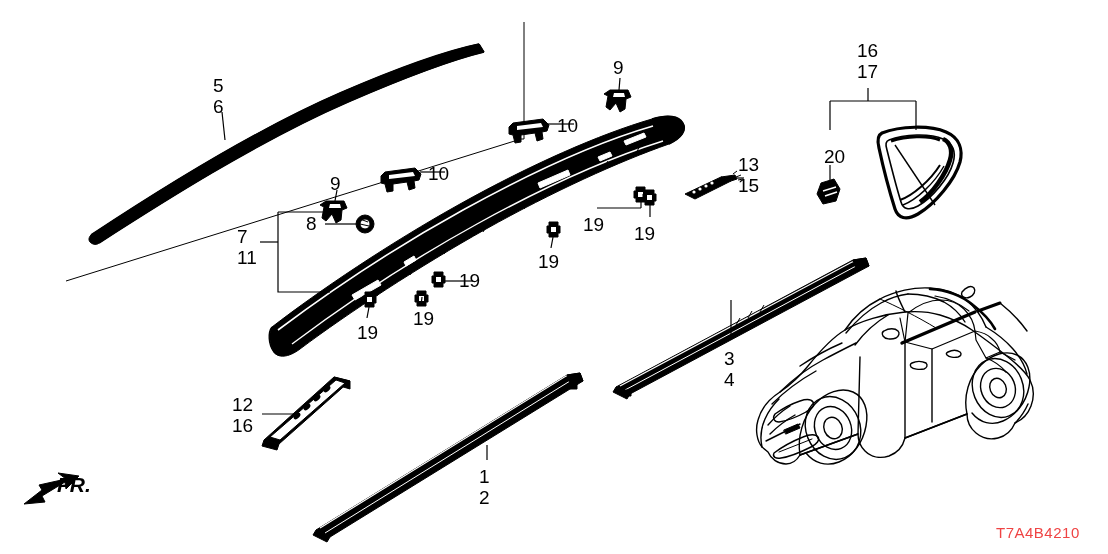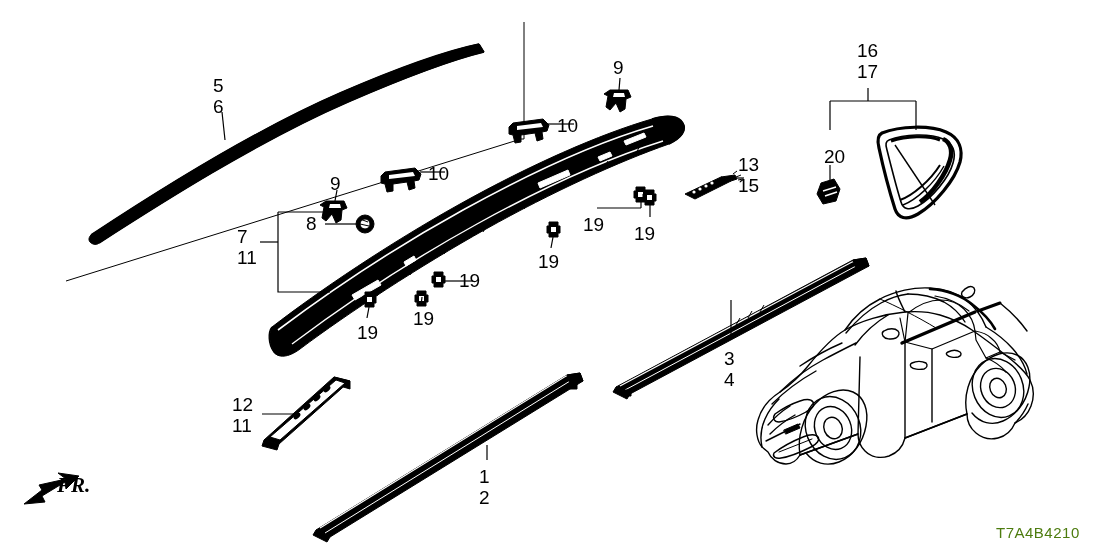--- a/index.html
+++ b/index.html
@@ -30,26 +30,26 @@
     font-size: 19px;
     color: #000000;
     line-height: 21px;
     white-space: pre;
     letter-spacing: 0px;
   }
   .partno {
     position: absolute;
     font-family: "Liberation Sans", sans-serif;
     font-size: 15px;
-    color: #4d7c0f;
+    color: #ef4444;
     letter-spacing: 0.5px;
   }
   .fr-label {
     position: absolute;
-    font-family: Liberation Serif, serif;
+    font-family: Liberation Sans, sans-serif;
     font-size: 21px;
     font-weight: bold;
     font-style: italic;
     color: #000000;
   }
 </style>
 </head>
 <body>
 
 <div id="diagram-root">
@@ -418,21 +418,21 @@
 11</div>
   <div class="callout" style="left:583px; top:214px;">19</div>
   <div class="callout" style="left:634px; top:223px;">19</div>
   <div class="callout" style="left:538px; top:251px;">19</div>
   <div class="callout" style="left:459px; top:270px;">19</div>
   <div class="callout" style="left:413px; top:308px;">19</div>
   <div class="callout" style="left:357px; top:322px;">19</div>
   <div class="callout" style="left:724px; top:348px;">3
 4</div>
   <div class="callout" style="left:232px; top:394px;">12
-11</div>
+16</div>
   <div class="callout" style="left:479px; top:466px;">1
 2</div>
 
   <svg style="position:absolute; left:22px; top:470px; width:60px; height:45px;" viewBox="0 0 60 45">
     <path d="M 2 34 L 20 20 L 17 15 L 44 9 L 36 3 L 57 6 L 44 19 L 43 12 L 20 26 L 23 32 Z" fill="#000" stroke="#000" stroke-width="1" stroke-linejoin="round"></path>
   </svg>
   <div class="fr-label" style="left:57px; top:473px;">FR.</div>
 
   <div class="partno" style="left:996px; top:524px;">T7A4B4210</div>
 

